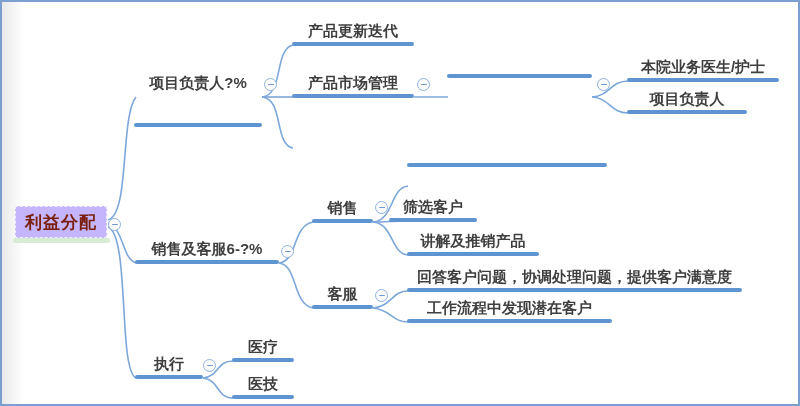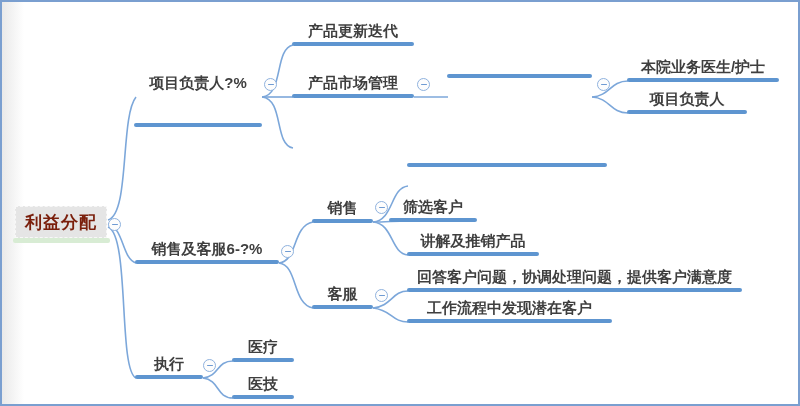--- a/index.html
+++ b/index.html
@@ -27,21 +27,21 @@
   .node .label{
     font-size:15px;font-weight:600;color:#3f3f3f;
     line-height:17px;white-space:nowrap;
   }
   .node .bar{
     width:100%;height:4px;border-radius:2px;background:#5e95d0;
   }
   .root-topic{
     position:absolute;left:13px;top:204px;width:92px;height:32px;
     box-sizing:border-box;
-    background:#e5e5e5;
+    background:#c4b5fd;
     border:1px dashed rgba(255,255,255,.75);
     display:flex;align-items:center;justify-content:center;
   }
   .root-topic .root-label{
     font-size:17px;font-weight:700;color:#7a1f0c;letter-spacing:1px;white-space:nowrap;
   }
   .root-strip{
     position:absolute;left:11px;top:236px;width:97px;height:5px;
     background:#d8ecd4;border-radius:2px;
   }

